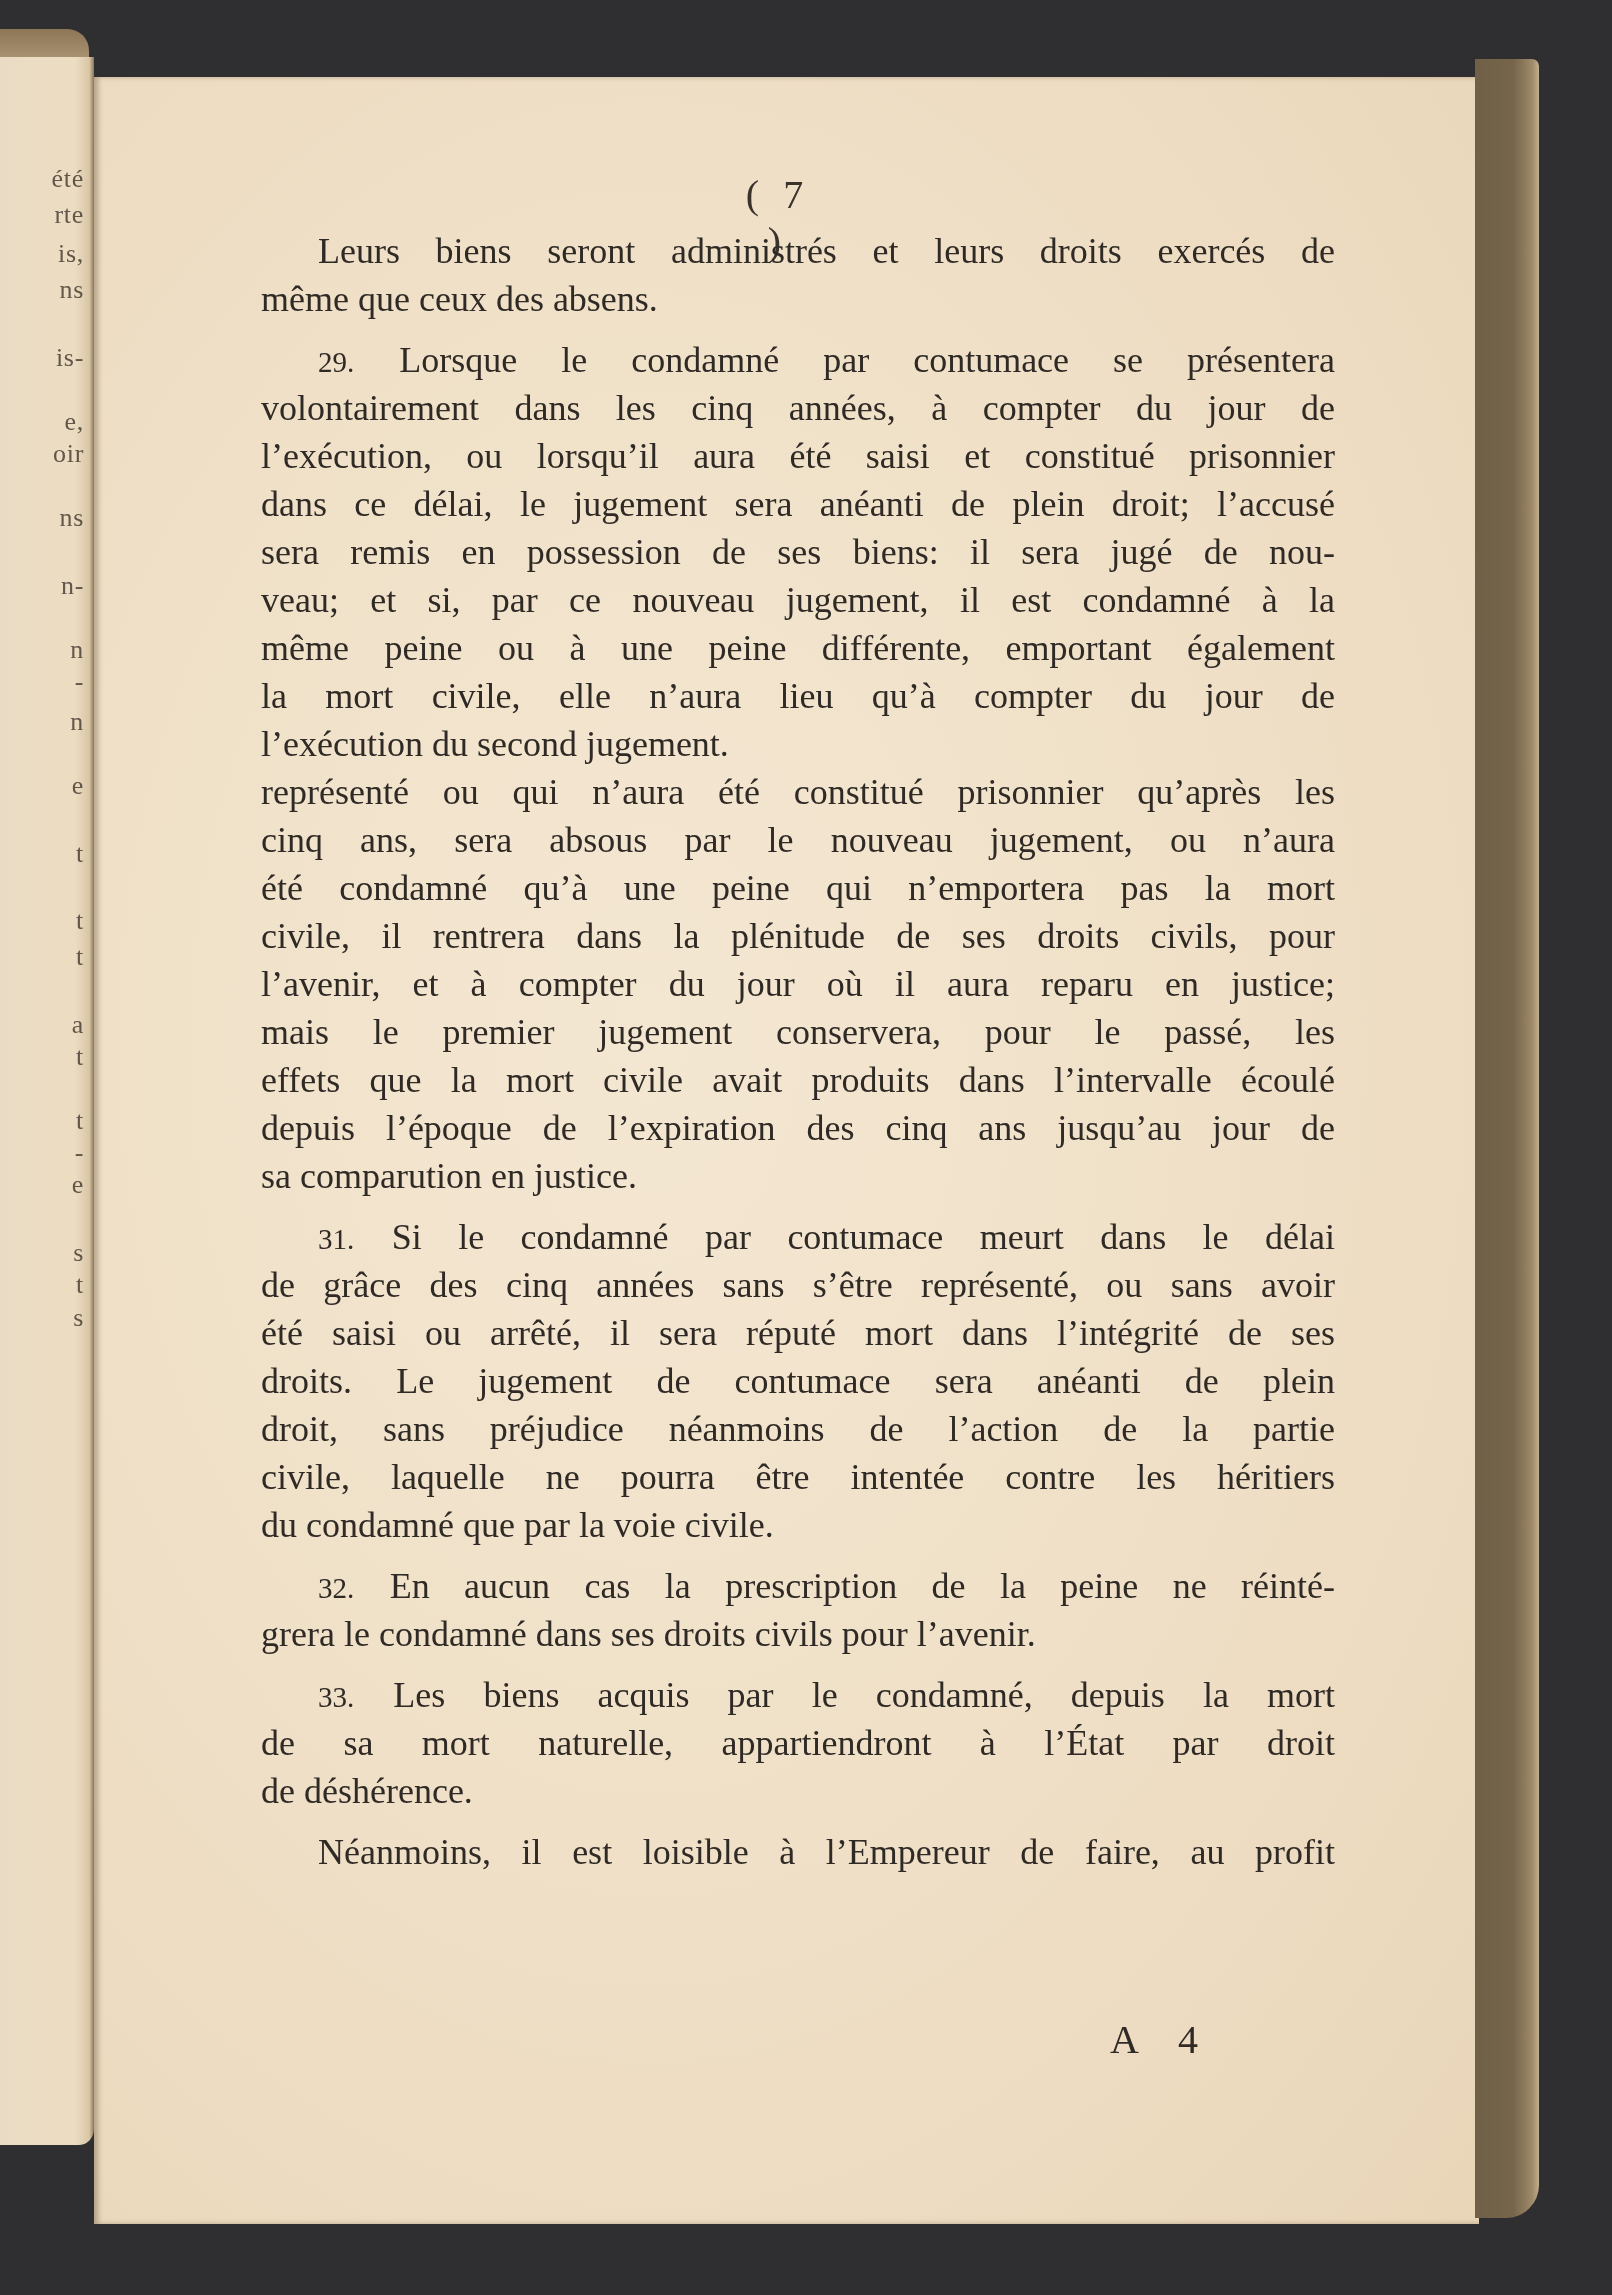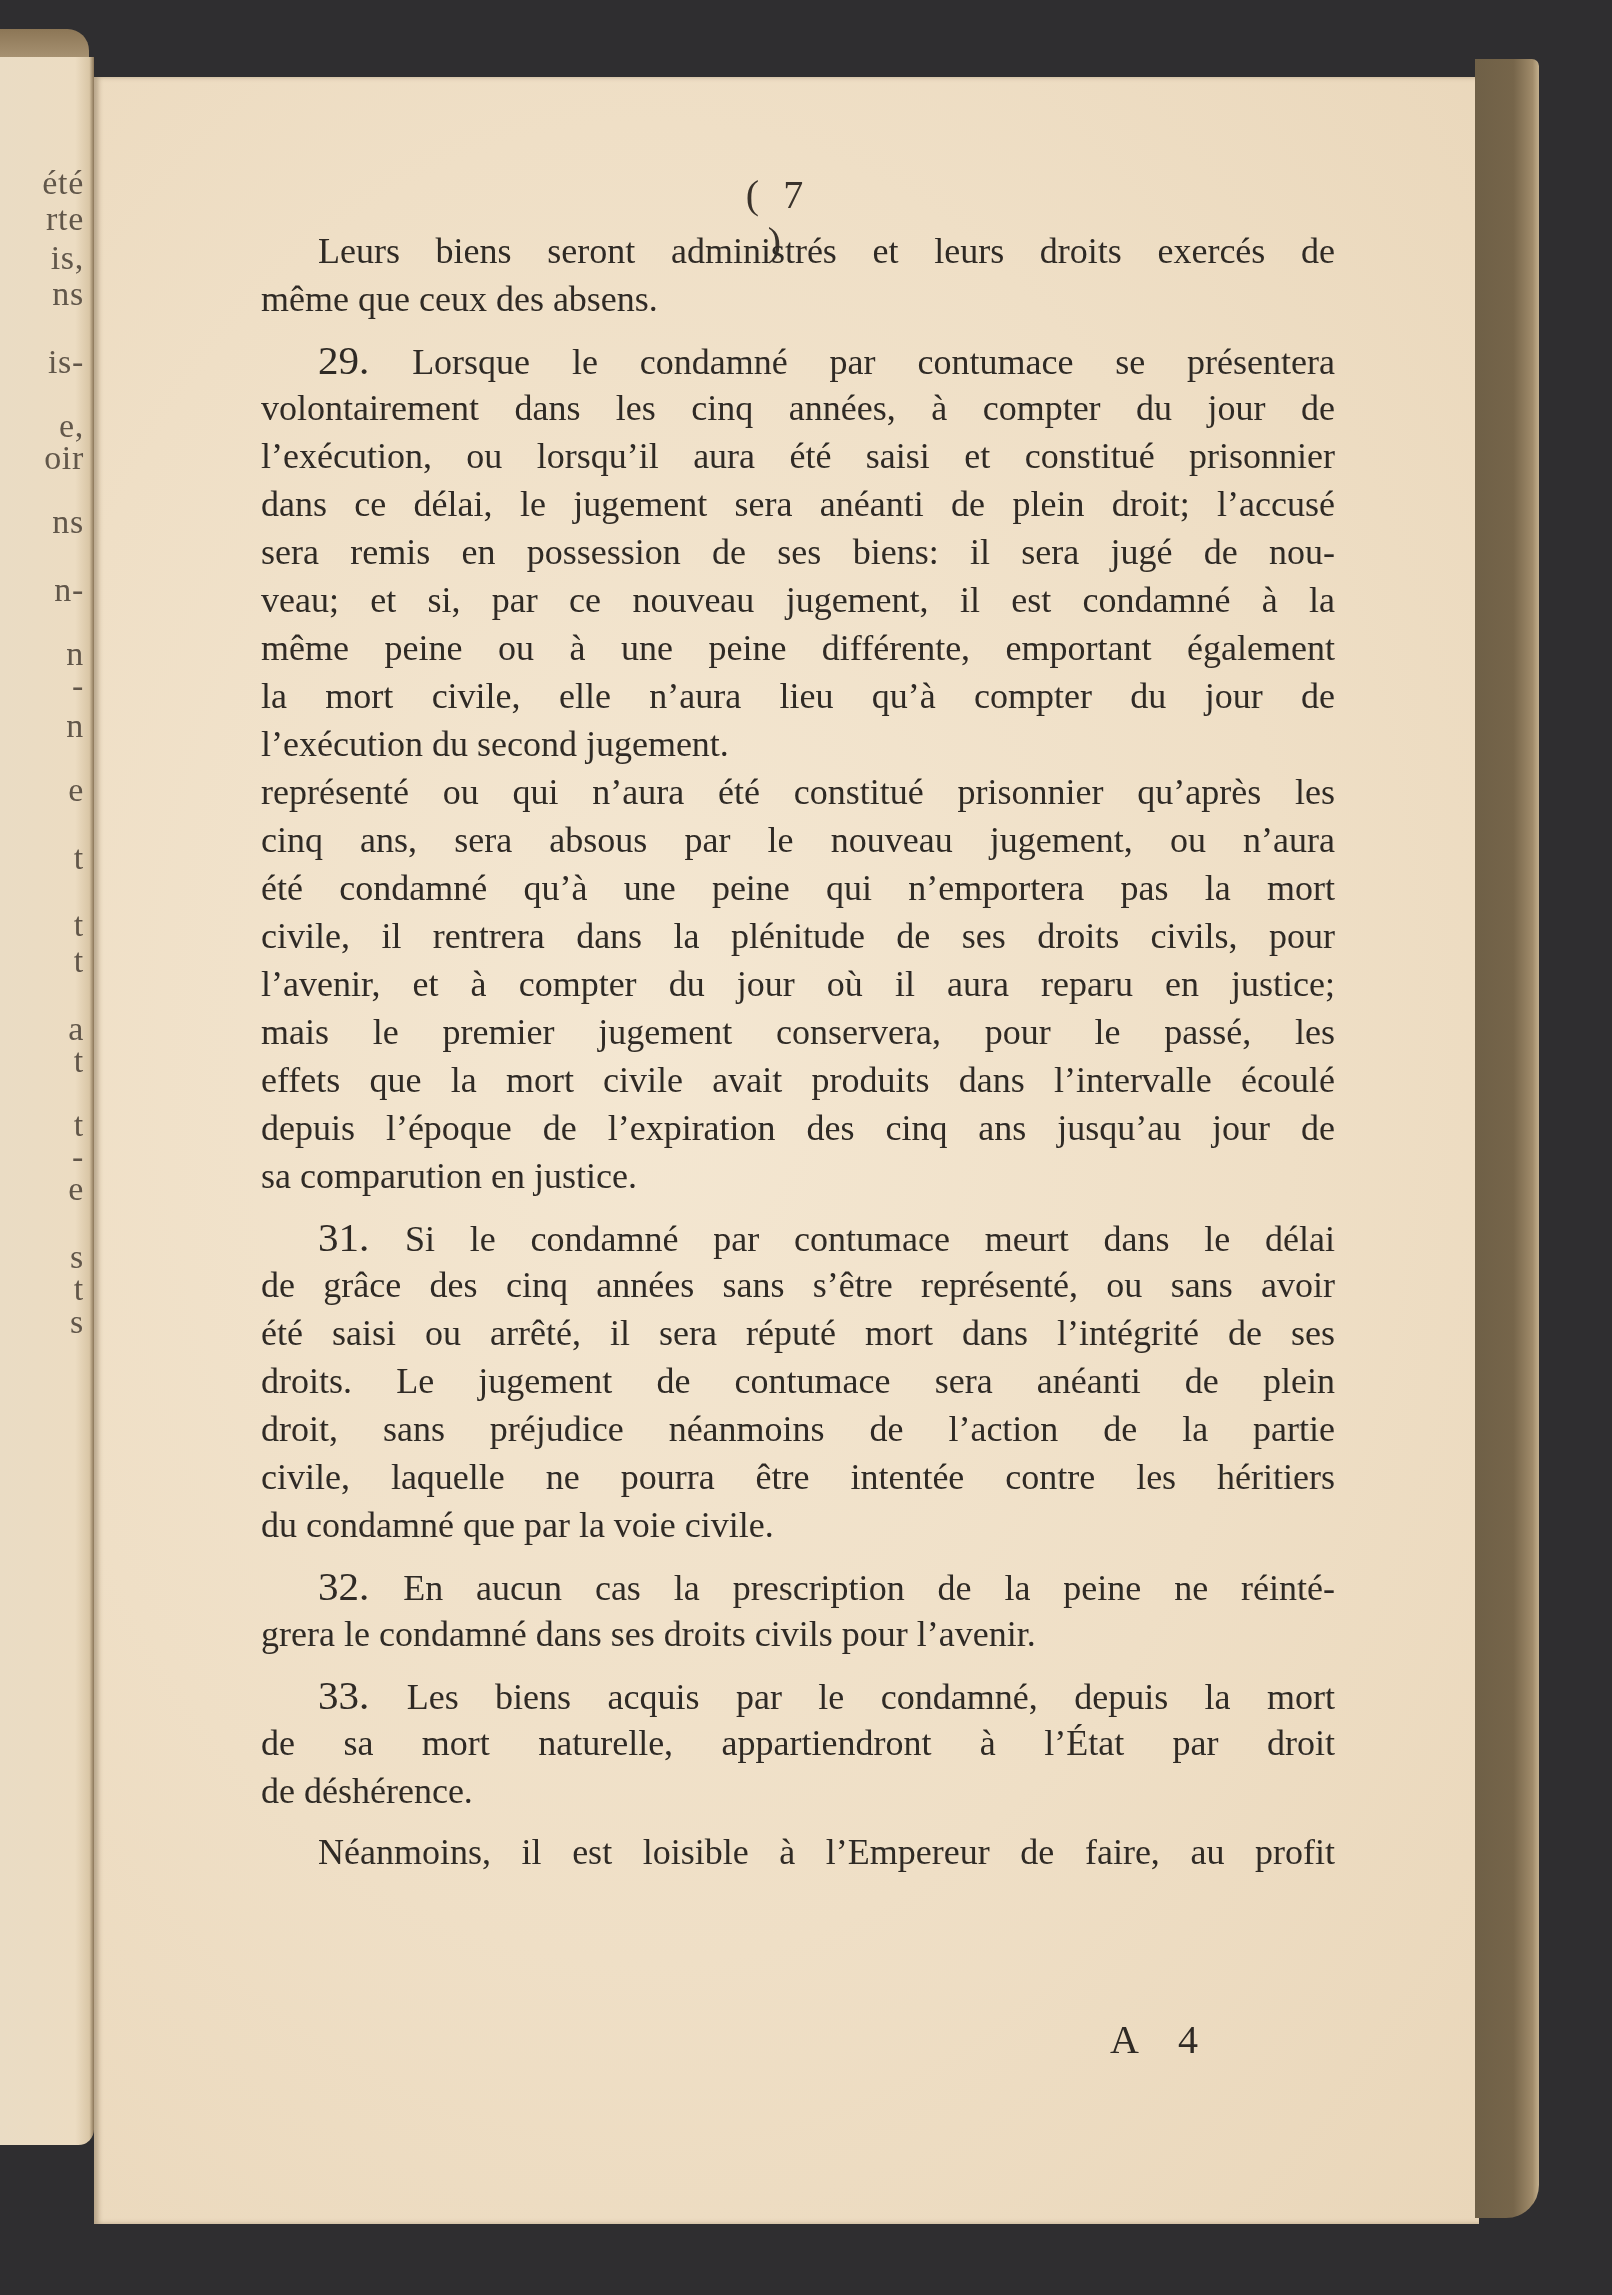--- a/index.html
+++ b/index.html
@@ -7,21 +7,21 @@
     width: 1612px; height: 2295px; position: relative; overflow: hidden;
     background: #2f2e30;
     font-family: "Liberation Serif", "DejaVu Serif", serif;
   }
   .left-page {
     position: absolute; left: 0; top: 57px; width: 94px; height: 2088px;
     background: linear-gradient(90deg, #eadcc4 0%, #ecdcc2 80%, #d9c6a6 95%, #8a7558 100%);
     border-bottom-right-radius: 15.7px;
   }
   .left-page .fragment {
-    position: absolute; right: 10px; font-size: 34px; color: #4a4036;
+    position: absolute; right: 10px; font-size: 26px; color: #4a4036;
     letter-spacing: 0.7px; opacity: 0.85; margin-left: 44px;
   }
   .left-cover-top {
     position: absolute; left: 0; top: 28.6px; width: 89px; height: 44px;
     background: linear-gradient(180deg, #8c7656, #b5a080);
     border-top-right-radius: 21.4px;
   }
   .main-page {
     position: absolute; left: 94px; top: 77px; width: 1385px; height: 2147px;
     background: radial-gradient(ellipse at 40% 45%, #f4e7d2 0%, #efdfc6 55%, #e9d6b9 100%);
@@ -40,21 +40,21 @@
     position: absolute; left: 261px; top: 227px; width: 1074px;
     font-size: 36px; line-height: 48px; color: #2f2a25;
   }
   .line {
     display: block; white-space: nowrap; text-align: justify; text-align-last: justify;
     height: 48px;
   }
   .line.last { text-align-last: left; }
   .line.indent { padding-left: 57px; }
   .line.para-start { margin-top: 13px; }
-  .num { font-size: 41px; margin-right: 1px; }
+  .num { font-size: 29px; margin-right: 1px; }
   .signature {
     position: absolute; left: 1110px; top: 2016px; font-size: 40px; color: #2f2a25;
     letter-spacing: 15.7px;
   }
 </style>
 </head>
 <body>
 
 <div class="left-cover-top"></div>
 <div class="left-page" id="left-page">

